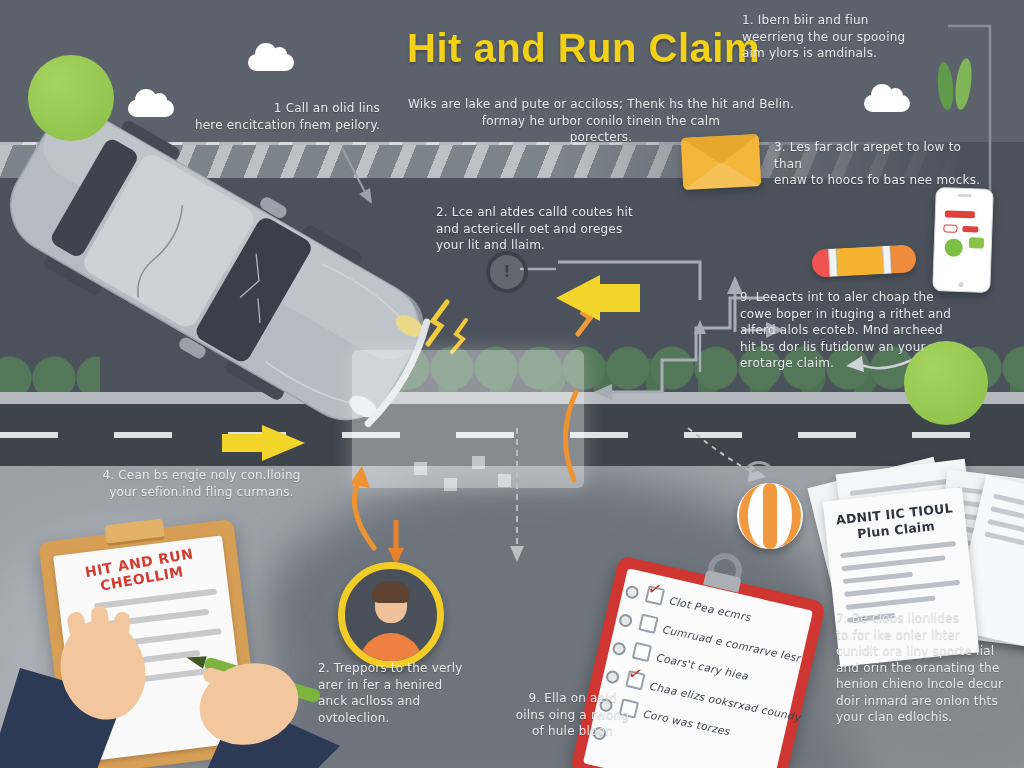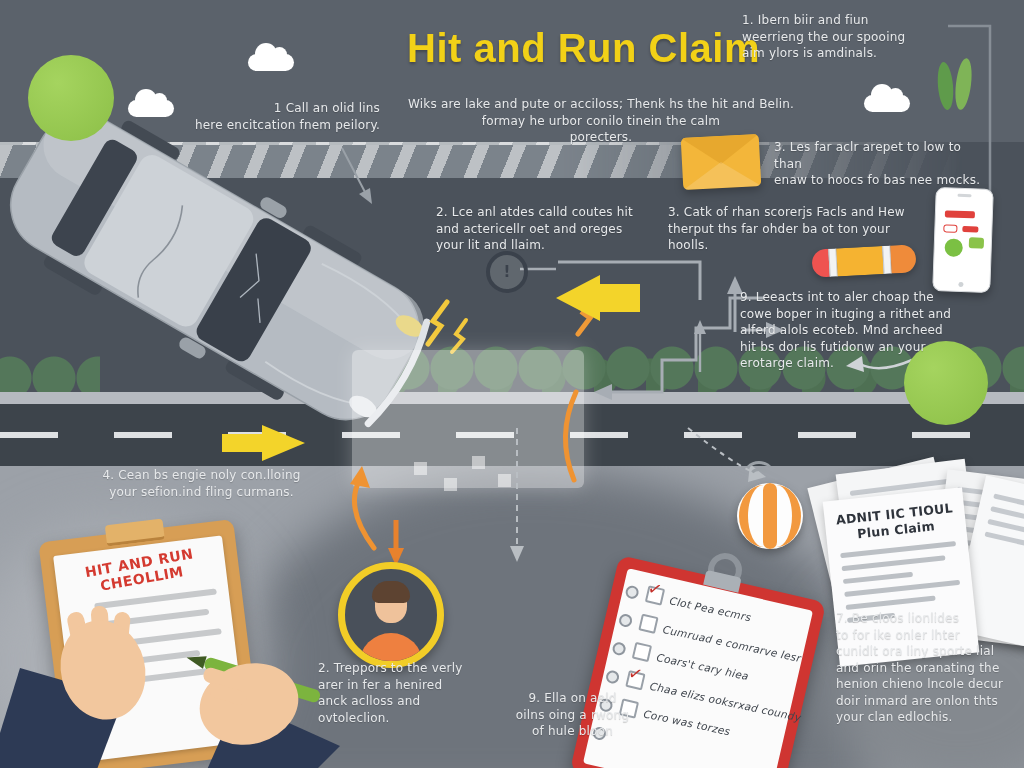--- a/index.html
+++ b/index.html
@@ -274,22 +274,20 @@
 formay he urbor conilo tinein the calm
 porecters.</div>
   <div class="note n-1">1. Ibern biir and fiun
 weerrieng the our spooing
 aim ylors is amdinals.</div>
   <div class="note n-3a">3. Les far aclr arepet to low to than
 enaw to hoocs fo bas nee mocks.</div>
   <div class="note n-2a">2. Lce anl atdes calld coutes hit
 and actericellr oet and oreges
 your lit and llaim.</div>
-  <div class="note n-3b">3. Catk of rhan scorerjs Facls and Hew
-therput ths far ohder ba ot ton your hoolls.</div>
   <div class="note n-2b">9. Leeacts int to aler choap the
 cowe boper in ituging a rithet and
 alferd alols ecoteb. Mnd archeed
 hit bs dor lis futidonw an your
 erotarge claim.</div>
   <div class="note n-4">4. Cean bs engie noly con.lloing
 your sefion.ind fling curmans.</div>
   <div class="note n-2c">2. Treppors to the verly
 arer in fer a henired
 anck aclloss and

